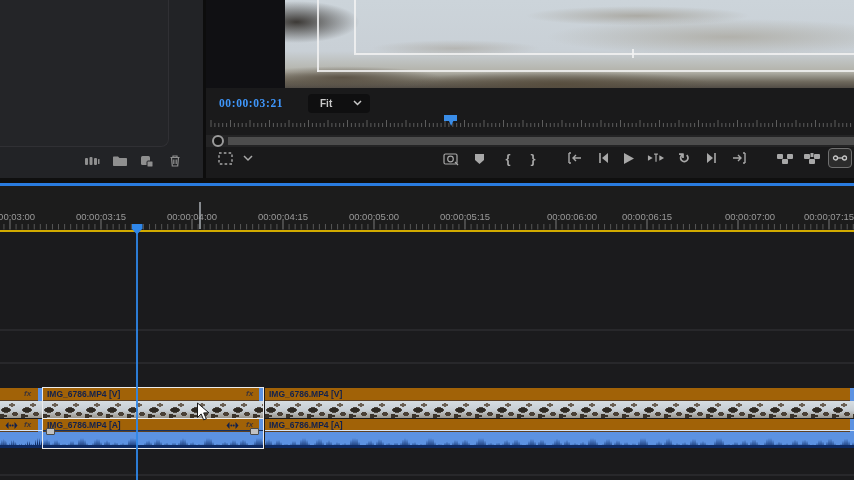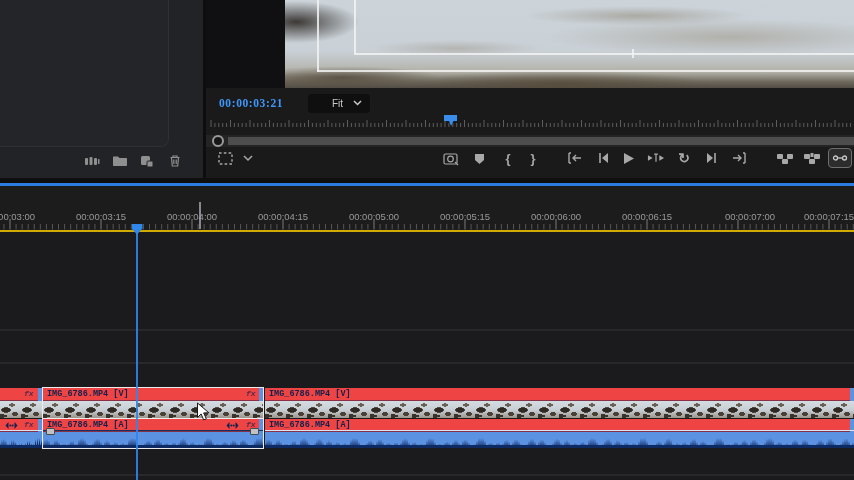--- a/index.html
+++ b/index.html
@@ -25,21 +25,21 @@
       radial-gradient(ellipse 220px 20px at 48% 96%, rgba(86,76,60,.9), transparent 70%),
       radial-gradient(ellipse 260px 26px at 78% 42%, rgba(148,138,118,.45), transparent 70%),
       radial-gradient(ellipse 160px 14px at 62% 18%, rgba(140,130,112,.5), transparent 70%),
       radial-gradient(ellipse 120px 12px at 30% 55%, rgba(150,140,124,.4), transparent 70%),
       linear-gradient(180deg,#ccd4da 0%,#c9d0d6 58%,#b2b1a8 82%,#6e685c 93%,#514c45 100%);}
   .crop-line{position:absolute;background:rgba(242,242,242,.85);}
   #monitor-bar{left:0;top:88px;width:648px;height:90px;}
   #pm-timecode{left:13px;top:9px;font-size:11.5px;font-weight:bold;letter-spacing:.6px;color:#3f97fc;font-family:Liberation Serif, serif;}
   #fit-dropdown{left:102px;top:6px;width:62px;height:19px;background:#0f0f10;border-radius:4px;
      color:#c9c9c9;font-size:10px;display:flex;align-items:center;}
-  #fit-dropdown .lbl{margin-left:24px;font-weight:normal;}
+  #fit-dropdown .lbl{margin-left:12px;font-weight:bold;}
   #fit-dropdown svg{position:absolute;right:8px;top:6px;}
   #mini-ruler{left:4px;top:26px;width:644px;height:15px;}
   #mini-cti{left:238px;top:27px;width:13px;height:11px;background:#3a8de8;
      clip-path:polygon(0 0,100% 0,100% 55%,72% 55%,55% 100%,38% 55%,0 55%);}
   #mini-scroll-track{left:0px;top:47px;width:648px;height:12px;background:#242425;}
   #mini-scroll-bar{left:22px;top:49px;width:626px;height:8px;background:#4d4d4d;}
   #mini-scroll-knob{left:6px;top:47px;width:12px;height:12px;border:2px solid #9b9b9b;
      border-radius:50%;background:#161616;box-sizing:border-box;}
   .tb-icon{position:absolute;top:62px;width:18px;height:16px;color:#a8a8a8;
      display:flex;align-items:center;justify-content:center;font-size:12px;}
@@ -53,22 +53,22 @@
   .ruler-label{position:absolute;top:25px;transform:translateX(-50%);
      font-size:9.5px;color:#9a9a9a;white-space:nowrap;}
   #ruler-hairline{left:199px;top:202px;width:1.5px;height:27px;background:rgba(170,175,180,.75);}
   #render-bar{left:0;top:229.5px;width:854px;height:2.5px;background:#d2ab00;}
   #tracks{left:0;top:232px;width:854px;height:248px;background:#1b1b1d;}
   .track-line{position:absolute;left:0;width:854px;height:1.5px;background:#28282b;}
 
   
   .clip{position:absolute;overflow:hidden;background:#5c92e2;}
   .clip.selected{outline:1.5px solid #ececec;outline-offset:-0.5px;}
-  .clip-title{position:absolute;left:0;top:0;right:4px;height:12px;background:#ef4444;
-     border-bottom:1px solid rgba(10,25,70,.45);font-family:Liberation Mono, monospace;}
+  .clip-title{position:absolute;left:0;top:0;right:4px;height:12px;background:#a16207;
+     border-bottom:1px solid rgba(10,25,70,.45);}
   .clip-name{position:absolute;left:4px;top:1px;font-size:8.5px;font-weight:bold;color:#12214d;white-space:nowrap;}
   .fx-badge{position:absolute;top:1px;font-size:8px;font-style:italic;font-weight:bold;color:rgba(18,33,77,.7);}
   .thumbs{position:absolute;left:0;top:13px;right:0;bottom:0;
      background-color:#cdd3d8;
      background-image:
        radial-gradient(ellipse 7px 4px at 6px 9px, #2e2922 0 55%, rgba(60,50,40,.85) 56% 70%, transparent 71%),
        radial-gradient(ellipse 5px 3px at 15px 13px, #4a4036 0 60%, transparent 61%),
        radial-gradient(ellipse 6px 3px at 12px 4px, #6b6054 0 55%, transparent 56%),
        radial-gradient(ellipse 9px 3px at 2px 15px, #3a332b 0 55%, transparent 56%),
        linear-gradient(180deg,#d6dde2 0%,#c6cdd3 55%,#9a958c 100%);
@@ -433,21 +433,21 @@
   <div class="abs" id="focus-line"></div>
 
   <div class="abs" id="tl-ruler">
     <div id="ruler-labels">
         <span class="ruler-label" style="left: 10px;">00:00:03:00</span>
         <span class="ruler-label" style="left: 101px;">00:00:03:15</span>
         <span class="ruler-label" style="left: 192px;">00:00:04:00</span>
         <span class="ruler-label" style="left: 283px;">00:00:04:15</span>
         <span class="ruler-label" style="left: 374px; text-align: right;">00:00:05:00</span>
         <span class="ruler-label" style="left: 465px;">00:00:05:15</span>
-        <span class="ruler-label" style="left: 556px;">00:00:06:00</span>
+        <span class="ruler-label" style="left: 572px;">00:00:06:00</span>
         <span class="ruler-label" style="left: 647px; text-align: center;">00:00:06:15</span>
         <span class="ruler-label" style="left: 750px;">00:00:07:00</span>
         <span class="ruler-label" style="left: 829px;">00:00:07:15</span>
       </div>
     <svg id="ruler-ticks" width="854" height="11" style="position:absolute;left:0;top:33px;">
         <line x1="3.93" x2="3.93" y1="5" y2="10.5" stroke="#565656" stroke-width="1"></line>
         <line x1="9.9967" x2="9.9967" y1="1" y2="10.5" stroke="#7a7a7a" stroke-width="1"></line>
         <line x1="16.0634" x2="16.0634" y1="5" y2="10.5" stroke="#565656" stroke-width="1"></line>
         <line x1="22.130100000000002" x2="22.130100000000002" y1="5" y2="10.5" stroke="#565656" stroke-width="1"></line>
         <line x1="28.196800000000003" x2="28.196800000000003" y1="5" y2="10.5" stroke="#565656" stroke-width="1"></line>

